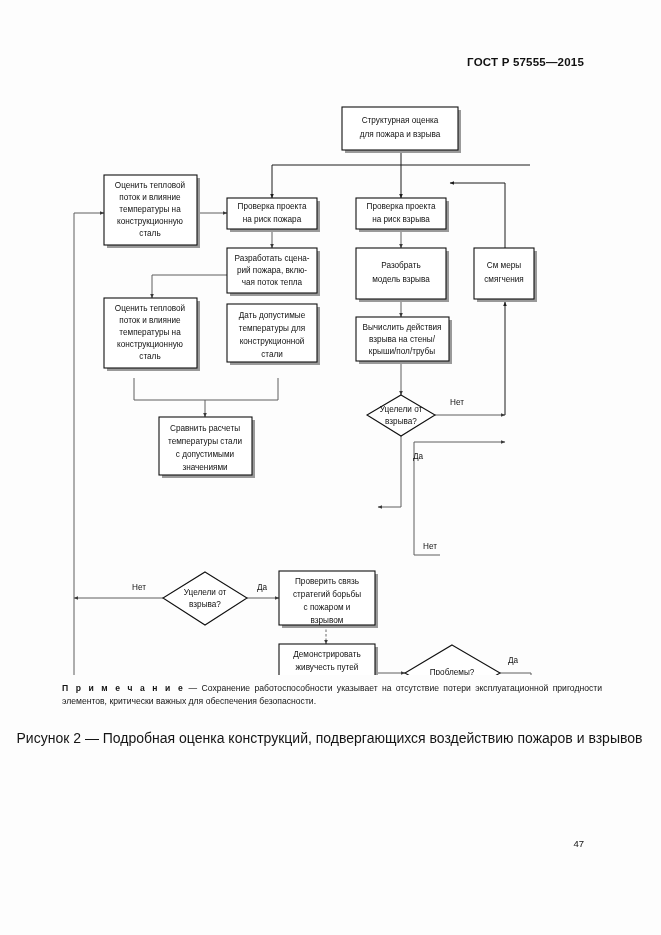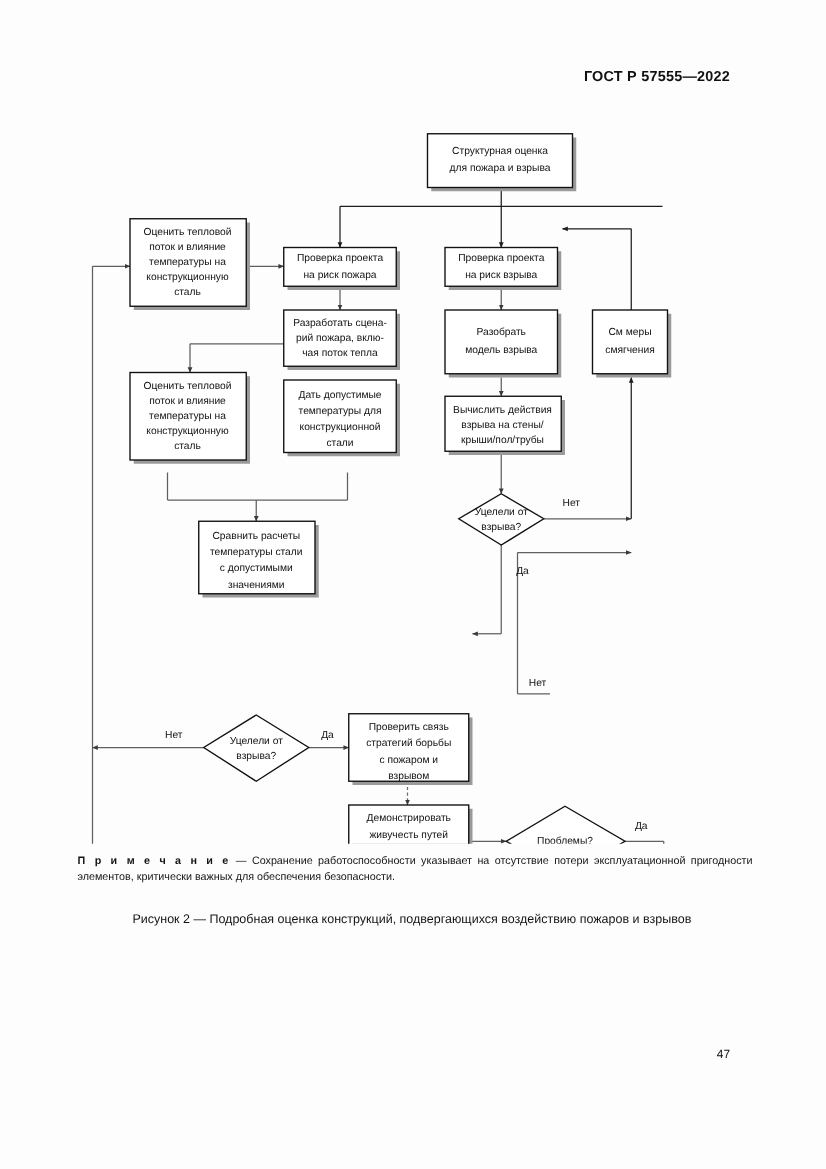--- a/index.html
+++ b/index.html
@@ -97,37 +97,37 @@
   .note .sp {
     letter-spacing: 1.6px;
     font-weight: bold;
   }
   .caption {
     position: absolute;
     left: 0;
     top: 730px;
     width: 659px;
     text-align: center;
-    font-size: 10px;
+    font-size: 14px;
     color: #141414;
   }
   .page-number {
     position: absolute;
     right: 77px;
     top: 838px;
     font-size: 9.5px;
     color: #111;
   }
 </style>
 </head>
 <body>
 
 <div class="page">
 
-  <div class="std-header">ГОСТ Р 57555—2022</div>
+  <div class="std-header">ГОСТ Р 57555—2015</div>
 
   <div class="figure-area">
     <svg class="flow" width="661" height="580" viewBox="0 0 661 580">
       <defs>
         <marker id="arrow" viewBox="0 0 10 10" refX="8.5" refY="5" markerWidth="5" markerHeight="5" orient="auto-start-reverse">
           <path d="M 0 1.2 L 9 5 L 0 8.8 z" fill="#3a3a3a"></path>
         </marker>
         <marker id="arrowd" viewBox="0 0 10 10" refX="8.5" refY="5" markerWidth="5" markerHeight="5" orient="auto-start-reverse">
           <path d="M 0 1.2 L 9 5 L 0 8.8 z" fill="#1d1d1d"></path>
         </marker>

